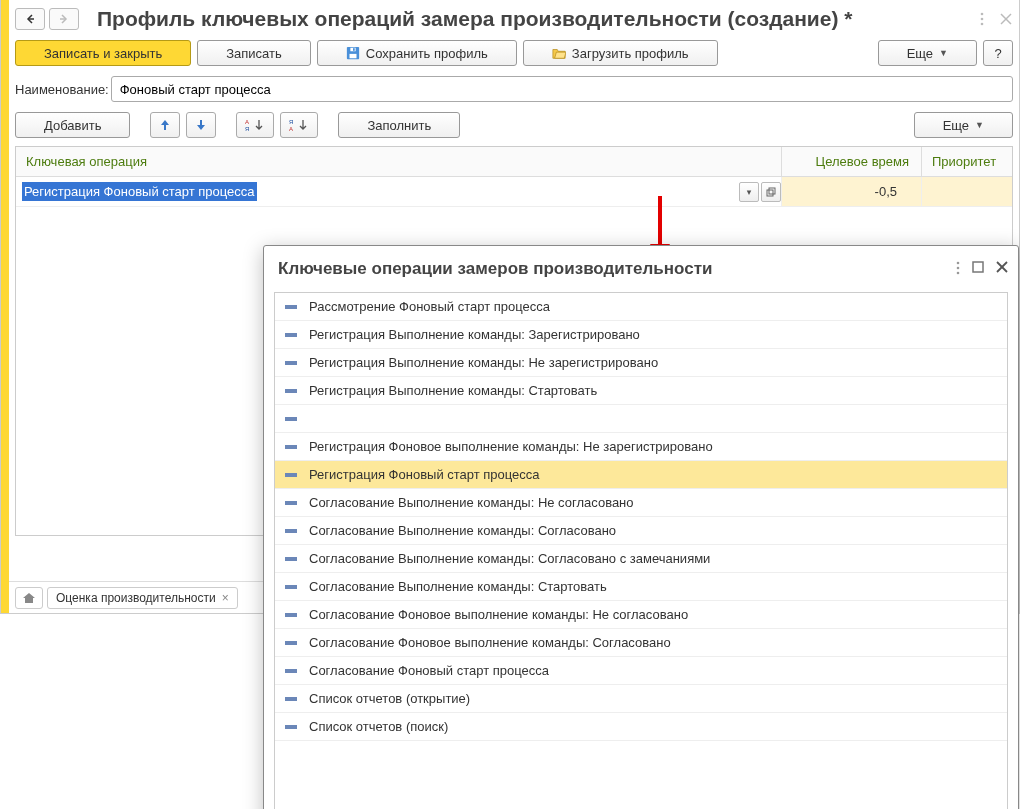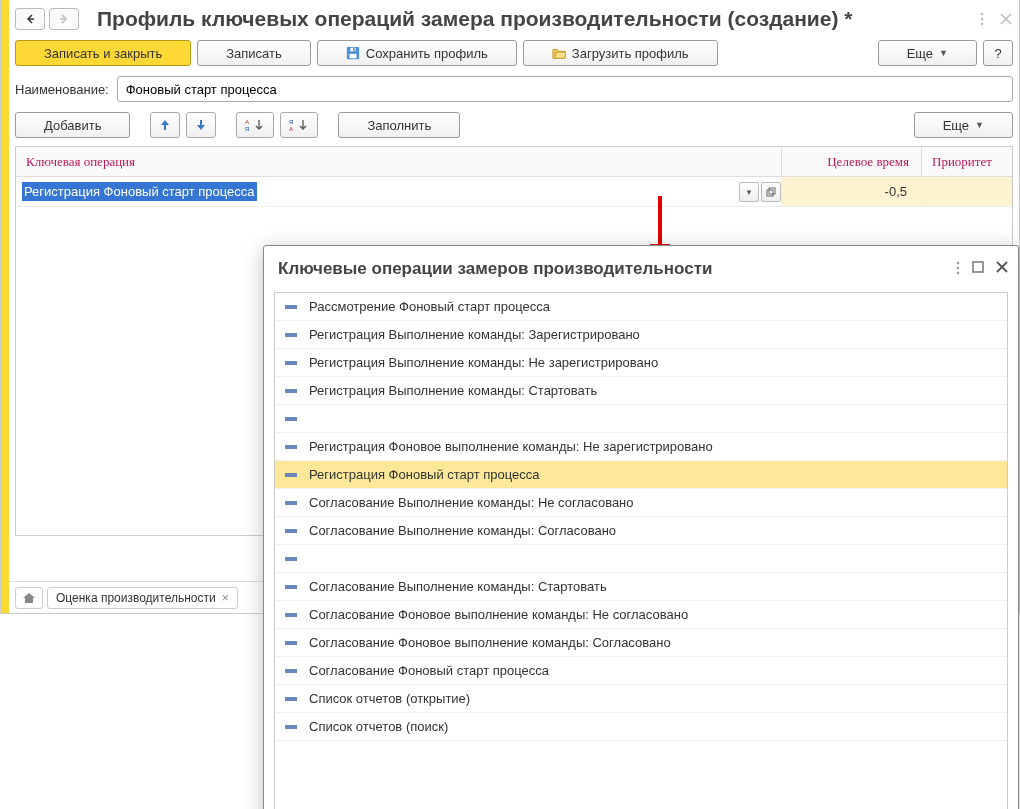--- a/index.html
+++ b/index.html
@@ -15,37 +15,37 @@
   .title-icons { display:flex; gap:10px; color:#bbb; }
   .title-icons .icn { width:14px; height:14px; cursor:pointer; display:flex; align-items:center; justify-content:center; }
 
   .toolbar { display:flex; align-items:center; gap:6px; margin-bottom:10px; }
   .btn { height:26px; border:1px solid #999; border-radius:3px; background:linear-gradient(#fff,#f0f0f0); padding:0 28px; display:flex; align-items:center; gap:6px; cursor:pointer; font-size:13px; color:#333; }
   .btn.primary { background:#fed834; border-color:#b59a16; font-weight:normal; }
   .btn-small { height:26px; width:30px; border:1px solid #aaa; border-radius:3px; background:linear-gradient(#fff,#f0f0f0); display:flex; align-items:center; justify-content:center; cursor:pointer; }
   .btn-small.two { width:38px; }
   .spacer { flex:1; }
 
-  .name-row { display:flex; align-items:center; gap:8px; margin-bottom:10px; }
+  .name-row { display:flex; align-items:center; gap:2px; margin-bottom:10px; }
   .name-row label { font-size:13px; color:#333; }
   .name-input { flex:1; height:26px; border:1px solid #aaa; border-radius:3px; padding:0 8px; font-size:13px; }
 
   .toolbar2 { display:flex; align-items:center; gap:6px; margin-bottom:8px; }
 
   .table { border:1px solid #ccc; height:390px; overflow:hidden; }
   .thead { display:flex; background:#fafafa; border-bottom:1px solid #ddd; height:30px; }
-  .th { padding:6px 10px; font-size:13px; color:#be185d; border-right:1px solid #ddd; display:flex; align-items:center;font-family:Liberation Serif, serif; }
+  .th { padding:6px 10px; font-size:13px; color:#4d7c0f; border-right:1px solid #ddd; display:flex; align-items:center; }
   .th:last-child { border-right:none; }
   .c1 { flex:1; } .c2 { width:140px; justify-content:flex-end; padding-right:12px; } .c3 { width:90px; }
   .trow { display:flex; height:30px; align-items:stretch; border-bottom:1px solid #eee; }
   .td { display:flex; align-items:center; padding:0 6px; border-right:1px solid #eee; font-size:13px; }
   .td:last-child { border-right:none; }
   .sel-text { background:#3575d4; color:#fff; padding:2px 2px; }
   .cell-btn { width:20px; height:20px; border:1px solid #bbb; background:linear-gradient(#fff,#eee); display:flex; align-items:center; justify-content:center; cursor:pointer; margin-left:2px; border-radius:2px; }
-  .target-cell { background:#fef3d1; justify-content:flex-end; padding-right:14px;text-align:center; }
+  .target-cell { background:#fef3d1; justify-content:flex-end; padding-right:24px;text-align:center; }
 
   .bottom-tabs { position:absolute; left:0; right:0; bottom:0; height:32px; border-top:1px solid #ddd; display:flex; align-items:center; padding:0 6px; gap:4px; background:#fff; }
   .home-btn { width:28px; height:22px; border:1px solid #ccc; border-radius:3px; display:flex; align-items:center; justify-content:center; cursor:pointer; }
   .tab { height:22px; border:1px solid #ccc; border-radius:3px; padding:0 8px; display:flex; align-items:center; gap:6px; font-size:12px; cursor:pointer; background:#fff;text-align:center; }
   .tab .close { color:#888; cursor:pointer; font-size:12px; }
 
   
   .arrow { position:absolute; left:645px; top:196px; }
 
   
@@ -304,20 +304,21 @@
         <div class="popup-row">
           <div class="row-icon">
             <div class="bar"></div>
           </div>
           <span>Согласование Выполнение команды: Согласовано</span>
         </div>
         <div class="popup-row">
           <div class="row-icon">
             <div class="bar"></div>
           </div>
+          <span>Согласование Выполнение команды: Согласовано с замечаниями</span>
         </div>
         <div class="popup-row">
           <div class="row-icon">
             <div class="bar"></div>
           </div>
           <span>Согласование Выполнение команды: Стартовать</span>
         </div>
         <div class="popup-row">
           <div class="row-icon">
             <div class="bar"></div>

